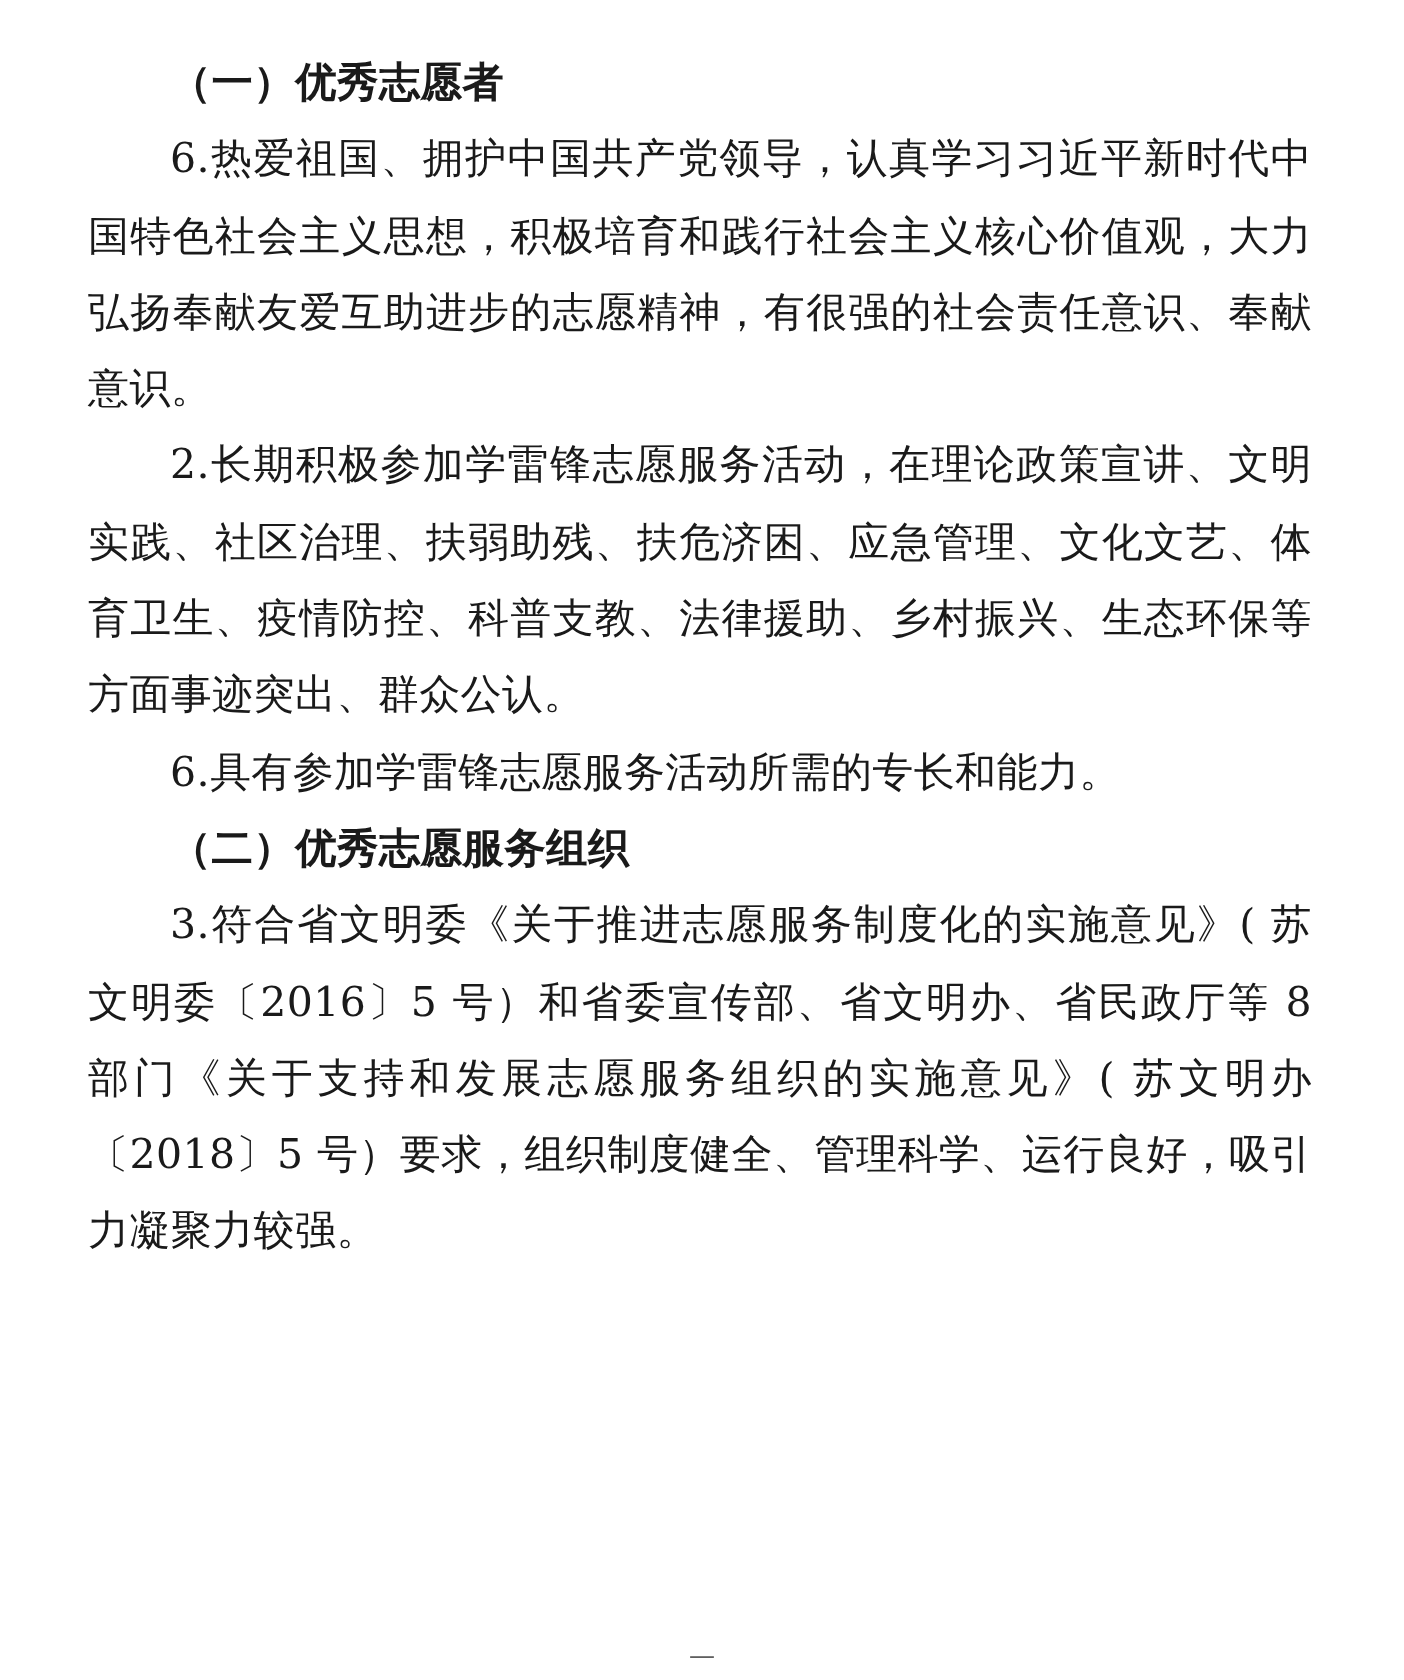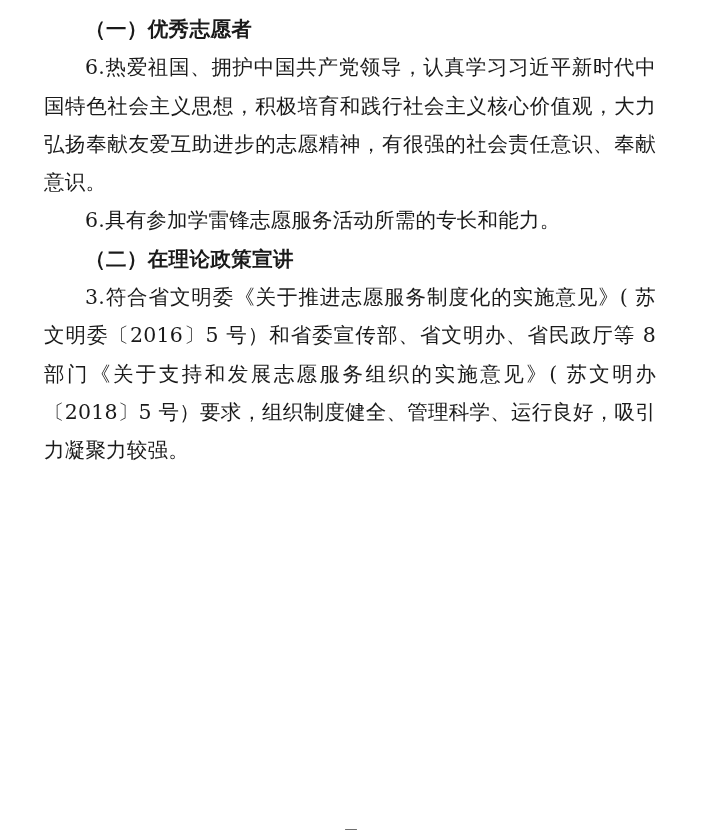--- a/index.html
+++ b/index.html
@@ -11,21 +11,21 @@
     width: 702px;
     height: 840px;
     font-family: "DejaVu Serif", "Liberation Serif", serif;
     color: #1a1a1a;
     overflow: hidden;
   }
   .page {
     width: 702px;
     height: 840px;
     box-sizing: border-box;
-    padding: 10px 46px 0 44px;
+    padding: 22px 46px 0 44px;
     position: relative;
   }
   .para {
     font-size: 20.5px;
     line-height: 38.3px;
     text-align: justify;
     text-justify: inter-ideograph;
     margin: 0;
     letter-spacing: 0.2px;
     text-indent: 2em;
@@ -47,24 +47,25 @@
 </style>
 </head>
 <body>
 
 <div class="page">
 
   <p class="para heading">（一）优秀志愿者</p>
 
   <p class="para">6.热爱祖国、拥护中国共产党领导，认真学习习近平新时代中国特色社会主义思想，积极培育和践行社会主义核心价值观，大力弘扬奉献友爱互助进步的志愿精神，有很强的社会责任意识、奉献意识。</p>
 
+  <p class="para">2.长期积极参加学雷锋志愿服务活动，在理论政策宣讲、文明实践、社区治理、扶弱助残、扶危济困、应急管理、文化文艺、体育卫生、疫情防控、科普支教、法律援助、乡村振兴、生态环保等方面事迹突出、群众公认。</p>
 
   <p class="para">6.具有参加学雷锋志愿服务活动所需的专长和能力。</p>
 
-  <p class="para heading">（二）在理论政策宣讲</p>
+  <p class="para heading">（二）优秀志愿服务组织</p>
 
 
 
   <p class="para">3.符合省文明委《关于推进志愿服务制度化的实施意见》( 苏文明委〔2016〕5 号）和省委宣传部、省文明办、省民政厅等 8 部门《关于支持和发展志愿服务组织的实施意见》( 苏文明办〔2018〕5 号）要求，组织制度健全、管理科学、运行良好，吸引力凝聚力较强。</p>
 
   <div class="footer-mark">—</div>
 
 </div>
 
 </body></html>

